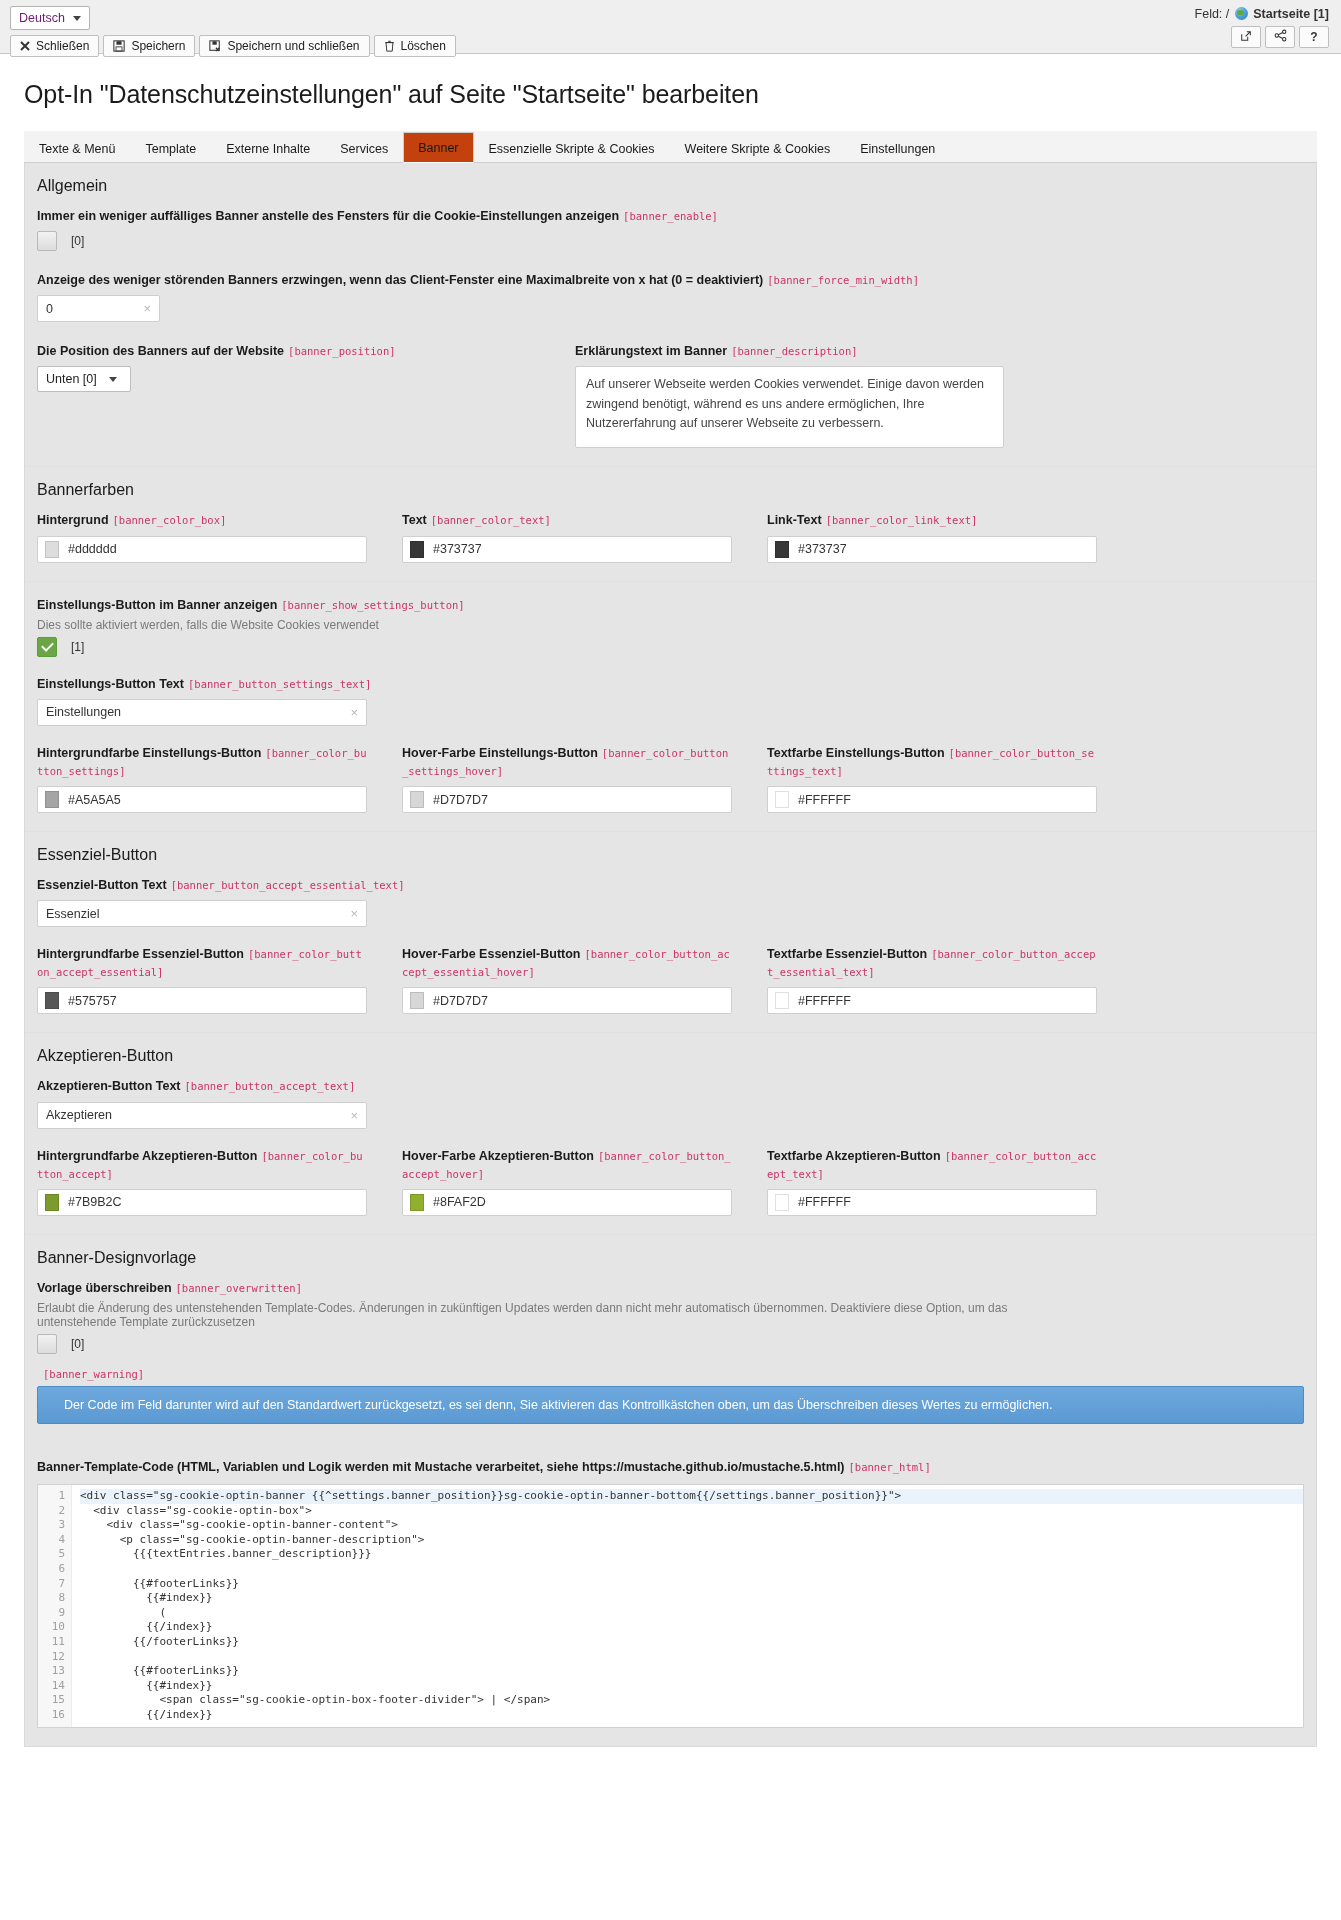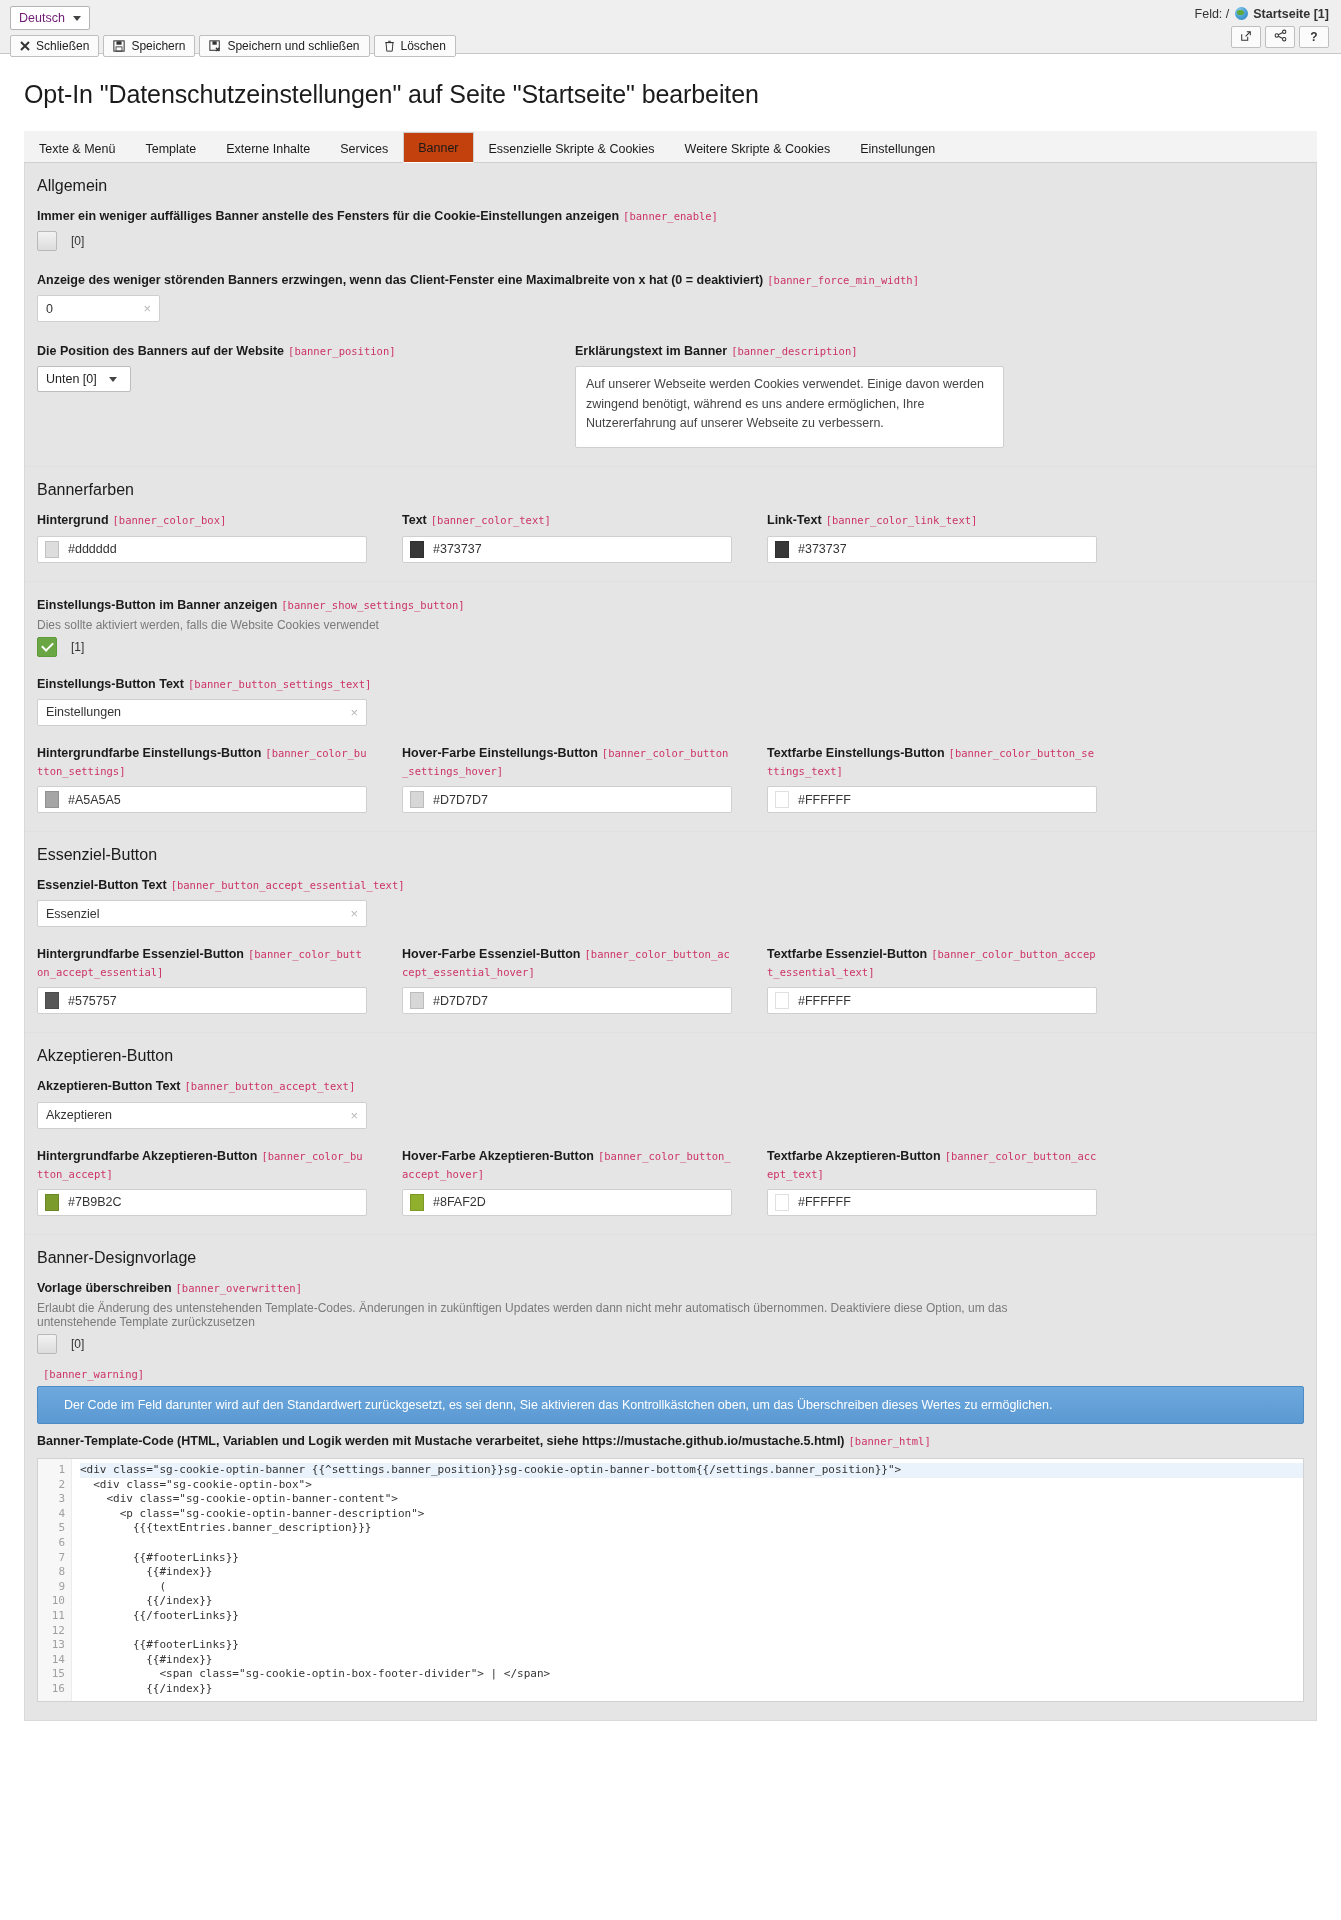--- a/index.html
+++ b/index.html
@@ -566,21 +566,21 @@
       </div>
       <div class="hint" style="max-width:1030px">Erlaubt die Änderung des untenstehenden Template-Codes. Änderungen in zukünftigen Updates werden dann nicht mehr automatisch übernommen. Deaktiviere diese Option, um das untenstehende Template zurückzusetzen</div>
       <div class="cbrow">
         <div class="cbox"></div>
         <span class="cbval">[0]</span>
       </div>
 
       <div class="key" style="margin:14px 0 0 6px; display:block">[banner_warning]</div>
       <div class="warn">Der Code im Feld darunter wird auf den Standardwert zurückgesetzt, es sei denn, Sie aktivieren das Kontrollkästchen oben, um das Überschreiben dieses Wertes zu ermöglichen.</div>
 
-      <div class="lbl" style="margin-top:8px">
+      <div class="lbl" style="margin-top:34px">
         <span>Banner-Template-Code (HTML, Variablen und Logik werden mit Mustache verarbeitet, siehe https://mustache.github.io/mustache.5.html)</span><span class="key">[banner_html]</span>
       </div>
 
       <div class="codewrap">
         <div class="gutter" id="gutter">
             <div>1</div>
             <div>2</div>
             <div>3</div>
             <div>4</div>
             <div>5</div>

